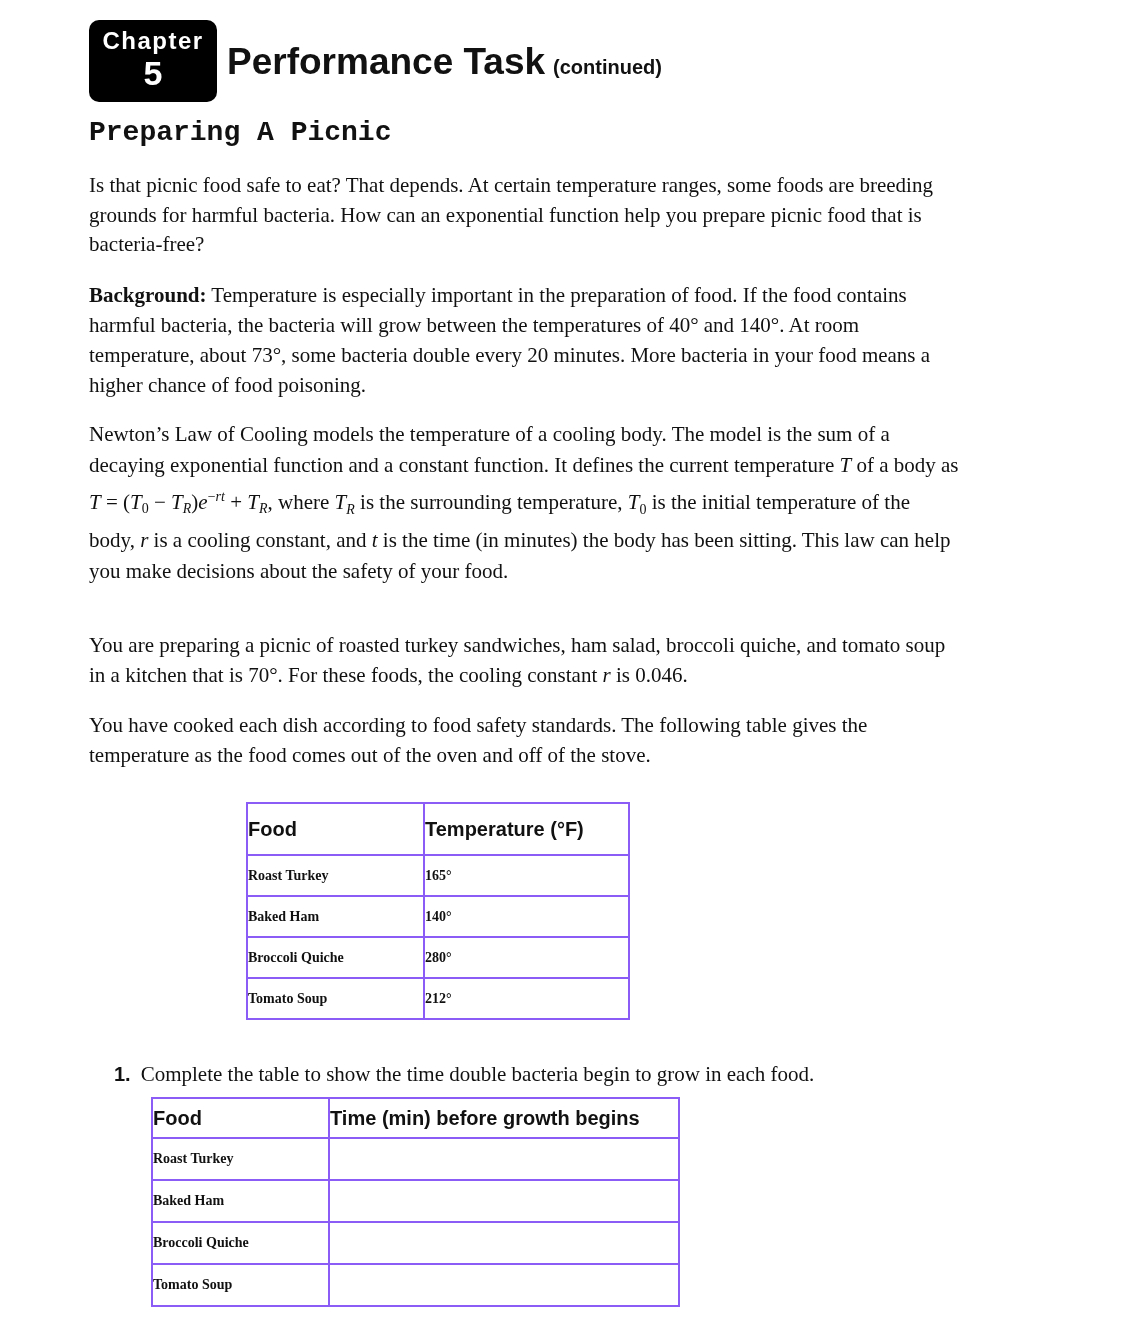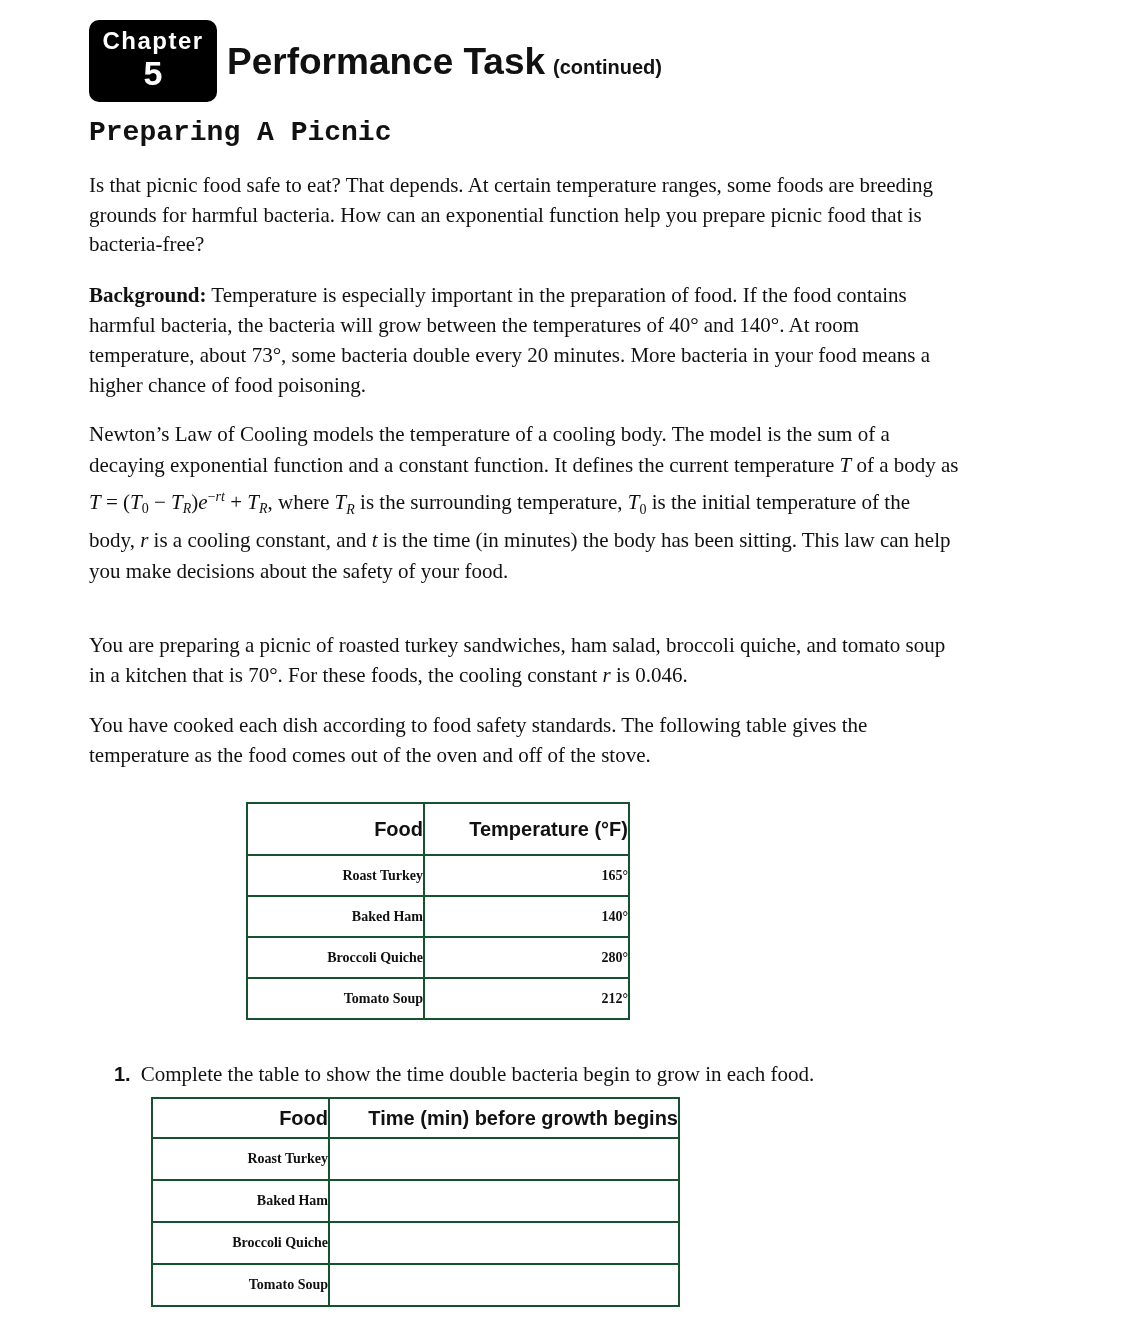--- a/index.html
+++ b/index.html
@@ -18,21 +18,21 @@
   .section-title { position: absolute; left: 89px; top: 116px; font-family: Liberation Mono, monospace; font-weight: bold; font-size: 28px; line-height: 34px; }
 
   .para { position: absolute; left: 89px; width: 870px; font-family: "Liberation Serif", serif; font-size: 21px; line-height: 29.5px; margin: 0; }
   .para b { font-weight: bold; }
   .para i { font-style: italic; }
   .math { font-family: "Liberation Serif", serif; }
   .math sub { font-size: 14px; vertical-align: -4px; }
   .math sup { font-size: 14px; vertical-align: 8px; }
 
   table.data { position: absolute; border-collapse: collapse; }
-  table.data td, table.data th { border: 2px solid #14532d; text-align: right; padding: 0; }
+  table.data td, table.data th { border: 2px solid #8b5cf6; text-align: left; padding: 0; }
   table.data th { font-family: "Liberation Sans", sans-serif; font-weight: bold; font-size: 20px; }
   table.data td { font-family: "Liberation Serif", serif; font-size: 14px; font-weight: bold; }
 
   #tbl1 { left: 246px; top: 802px; }
   #tbl1 th { height: 50px; }
   #tbl1 td { height: 39px; }
   #tbl1 .c1 { width: 175px; }
   #tbl1 .c2 { width: 203px; }
 
   .question { position: absolute; left: 114px; top: 1060px; font-size: 21px; line-height: 28px; white-space: nowrap; }

